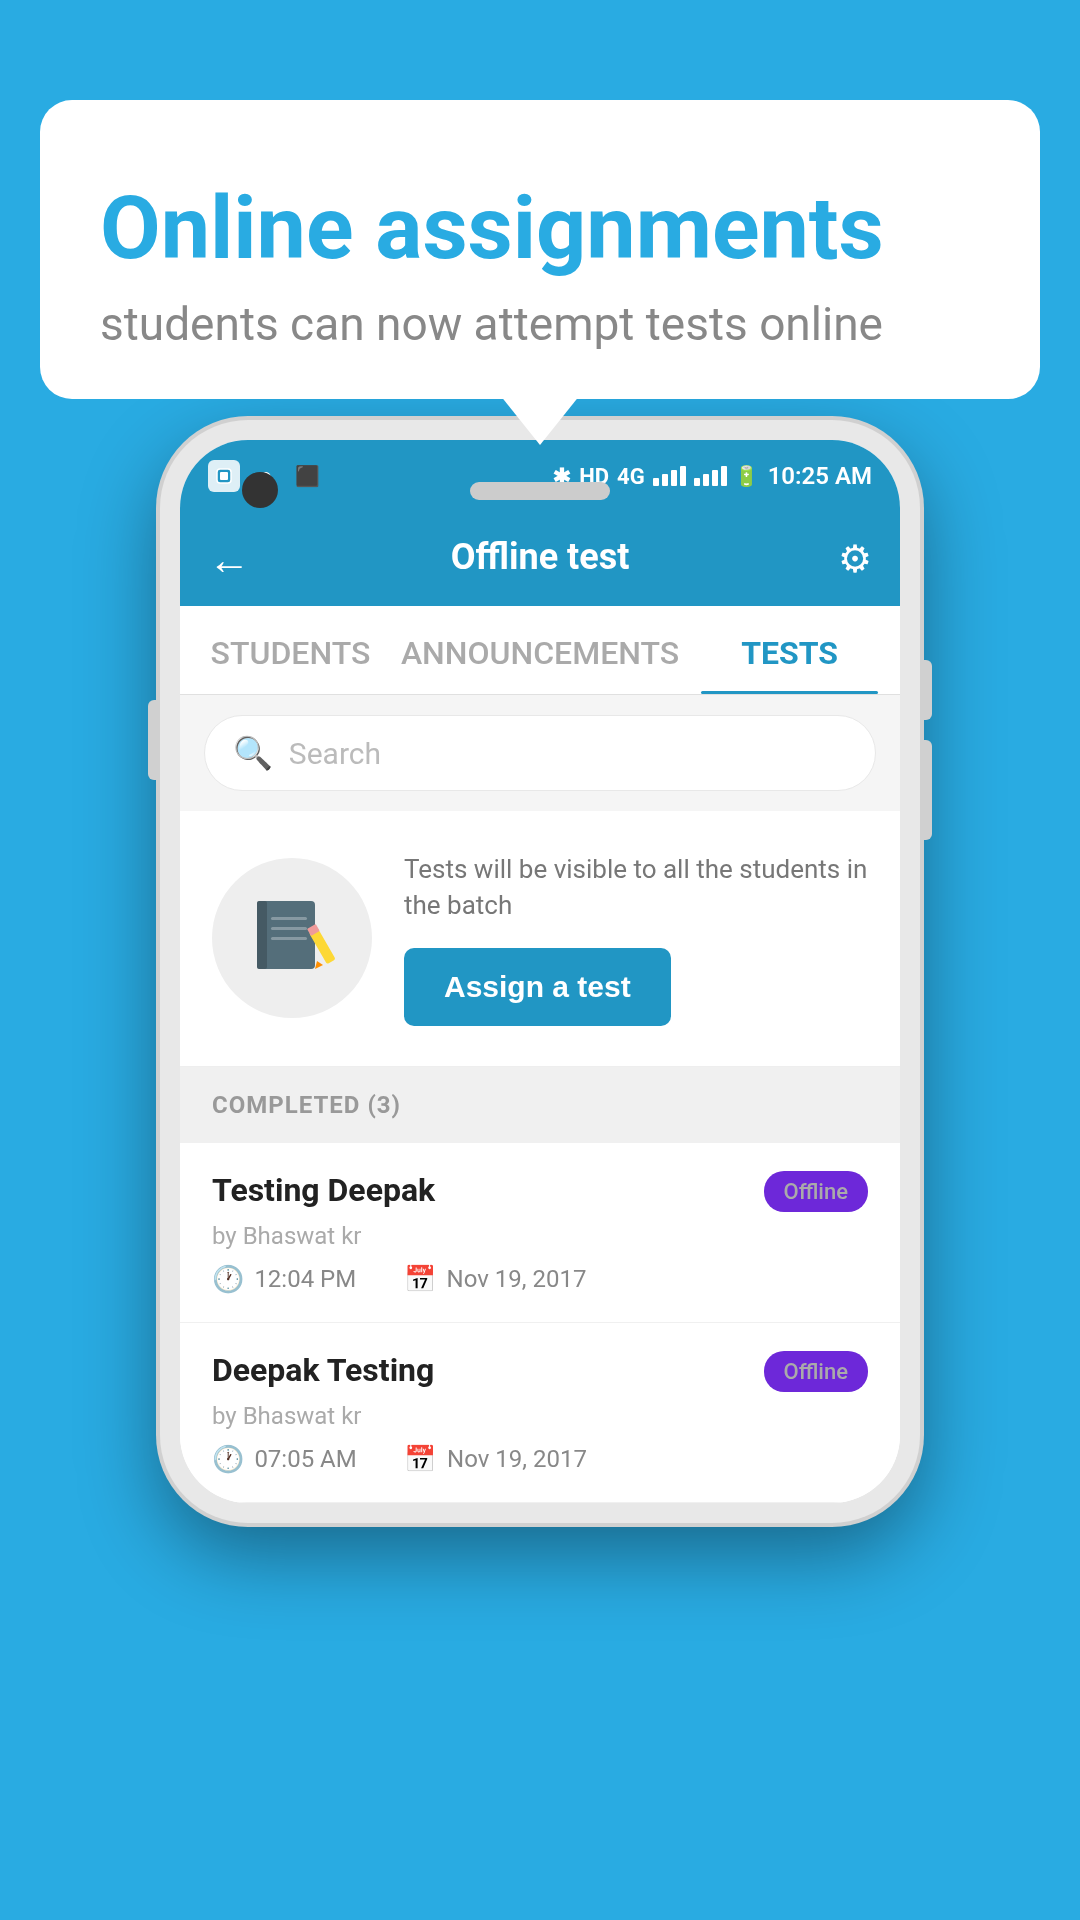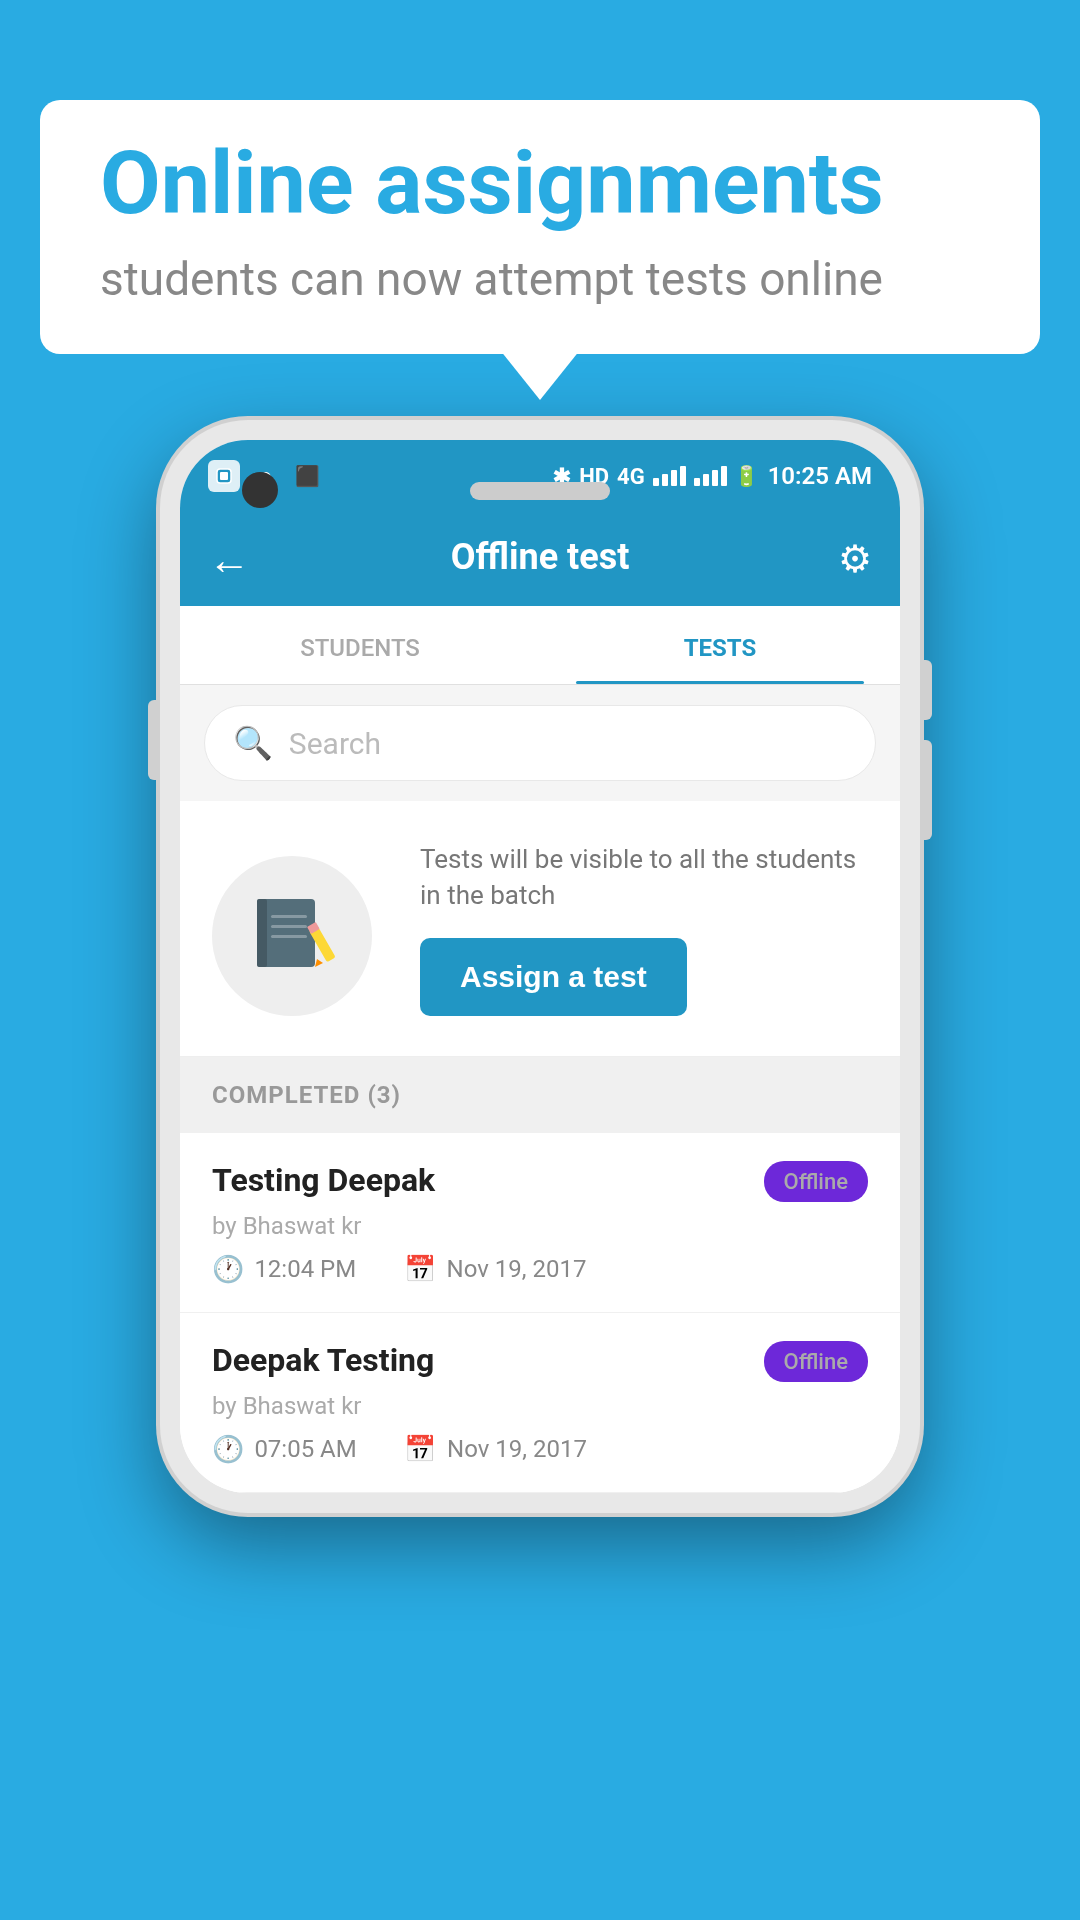--- a/index.html
+++ b/index.html
@@ -13,22 +13,22 @@
       position: relative;
     }
 
     
     .speech-bubble {
       position: absolute;
       top: 100px;
       left: 40px;
       right: 40px;
       background: white;
-      border-radius: 20px;
-      padding: 35px 60px 48px 60px;
+      border-radius: 32px;
+      padding: 80px 60px 48px 60px;
       z-index: 10;
     }
     .speech-bubble::after {
       content: '';
       position: absolute;
       bottom: -46px;
       left: 50%;
       transform: translateX(-50%);
       width: 0;
       height: 0;
@@ -220,21 +220,21 @@
     
     .tabs {
       background: white;
       display: flex;
       border-bottom: 1px solid #e0e0e0;
     }
     .tab {
       flex: 1;
       text-align: center;
       padding: 28px 0 22px;
-      font-size: 24px;
+      font-size: 32px;
       font-weight: 500;
       color: #aaa;
       cursor: pointer;
       position: relative;
     }
     .tab.active {
       color: #2196c4;
       font-weight: 700;
     }
     .tab.active::after {
@@ -269,22 +269,22 @@
     .search-input-text {
       color: #bbb;
       font-size: 30px;
     }
 
     
     .assign-section {
       background: white;
       padding: 40px 32px;
       display: flex;
-      align-items: flex-end;
-      gap: 48px;
+      align-items: center;
+      gap: 32px;
       border-bottom: 1px solid #eee;
     }
     .notebook-icon-wrap {
       width: 160px;
       height: 160px;
       border-radius: 50%;
       background: #eeeeee;
       display: flex;
       align-items: center;
       justify-content: center;
@@ -430,20 +430,21 @@
       <div class="app-header">
         <span class="back-btn">←</span>
         <div>
           <div class="header-title">Offline test</div>
         </div>
         <span class="settings-btn">⚙</span>
       </div>
 
       <div class="tabs">
         <div class="tab">STUDENTS</div>
+        <div class="tab">ANNOUNCEMENTS</div>
         <div class="tab active">TESTS</div>
       </div>
 
       <div class="search-container">
         <div class="search-bar">
           <span class="search-icon-wrap">🔍</span>
           <span class="search-input-text">Search</span>
         </div>
       </div>
 

